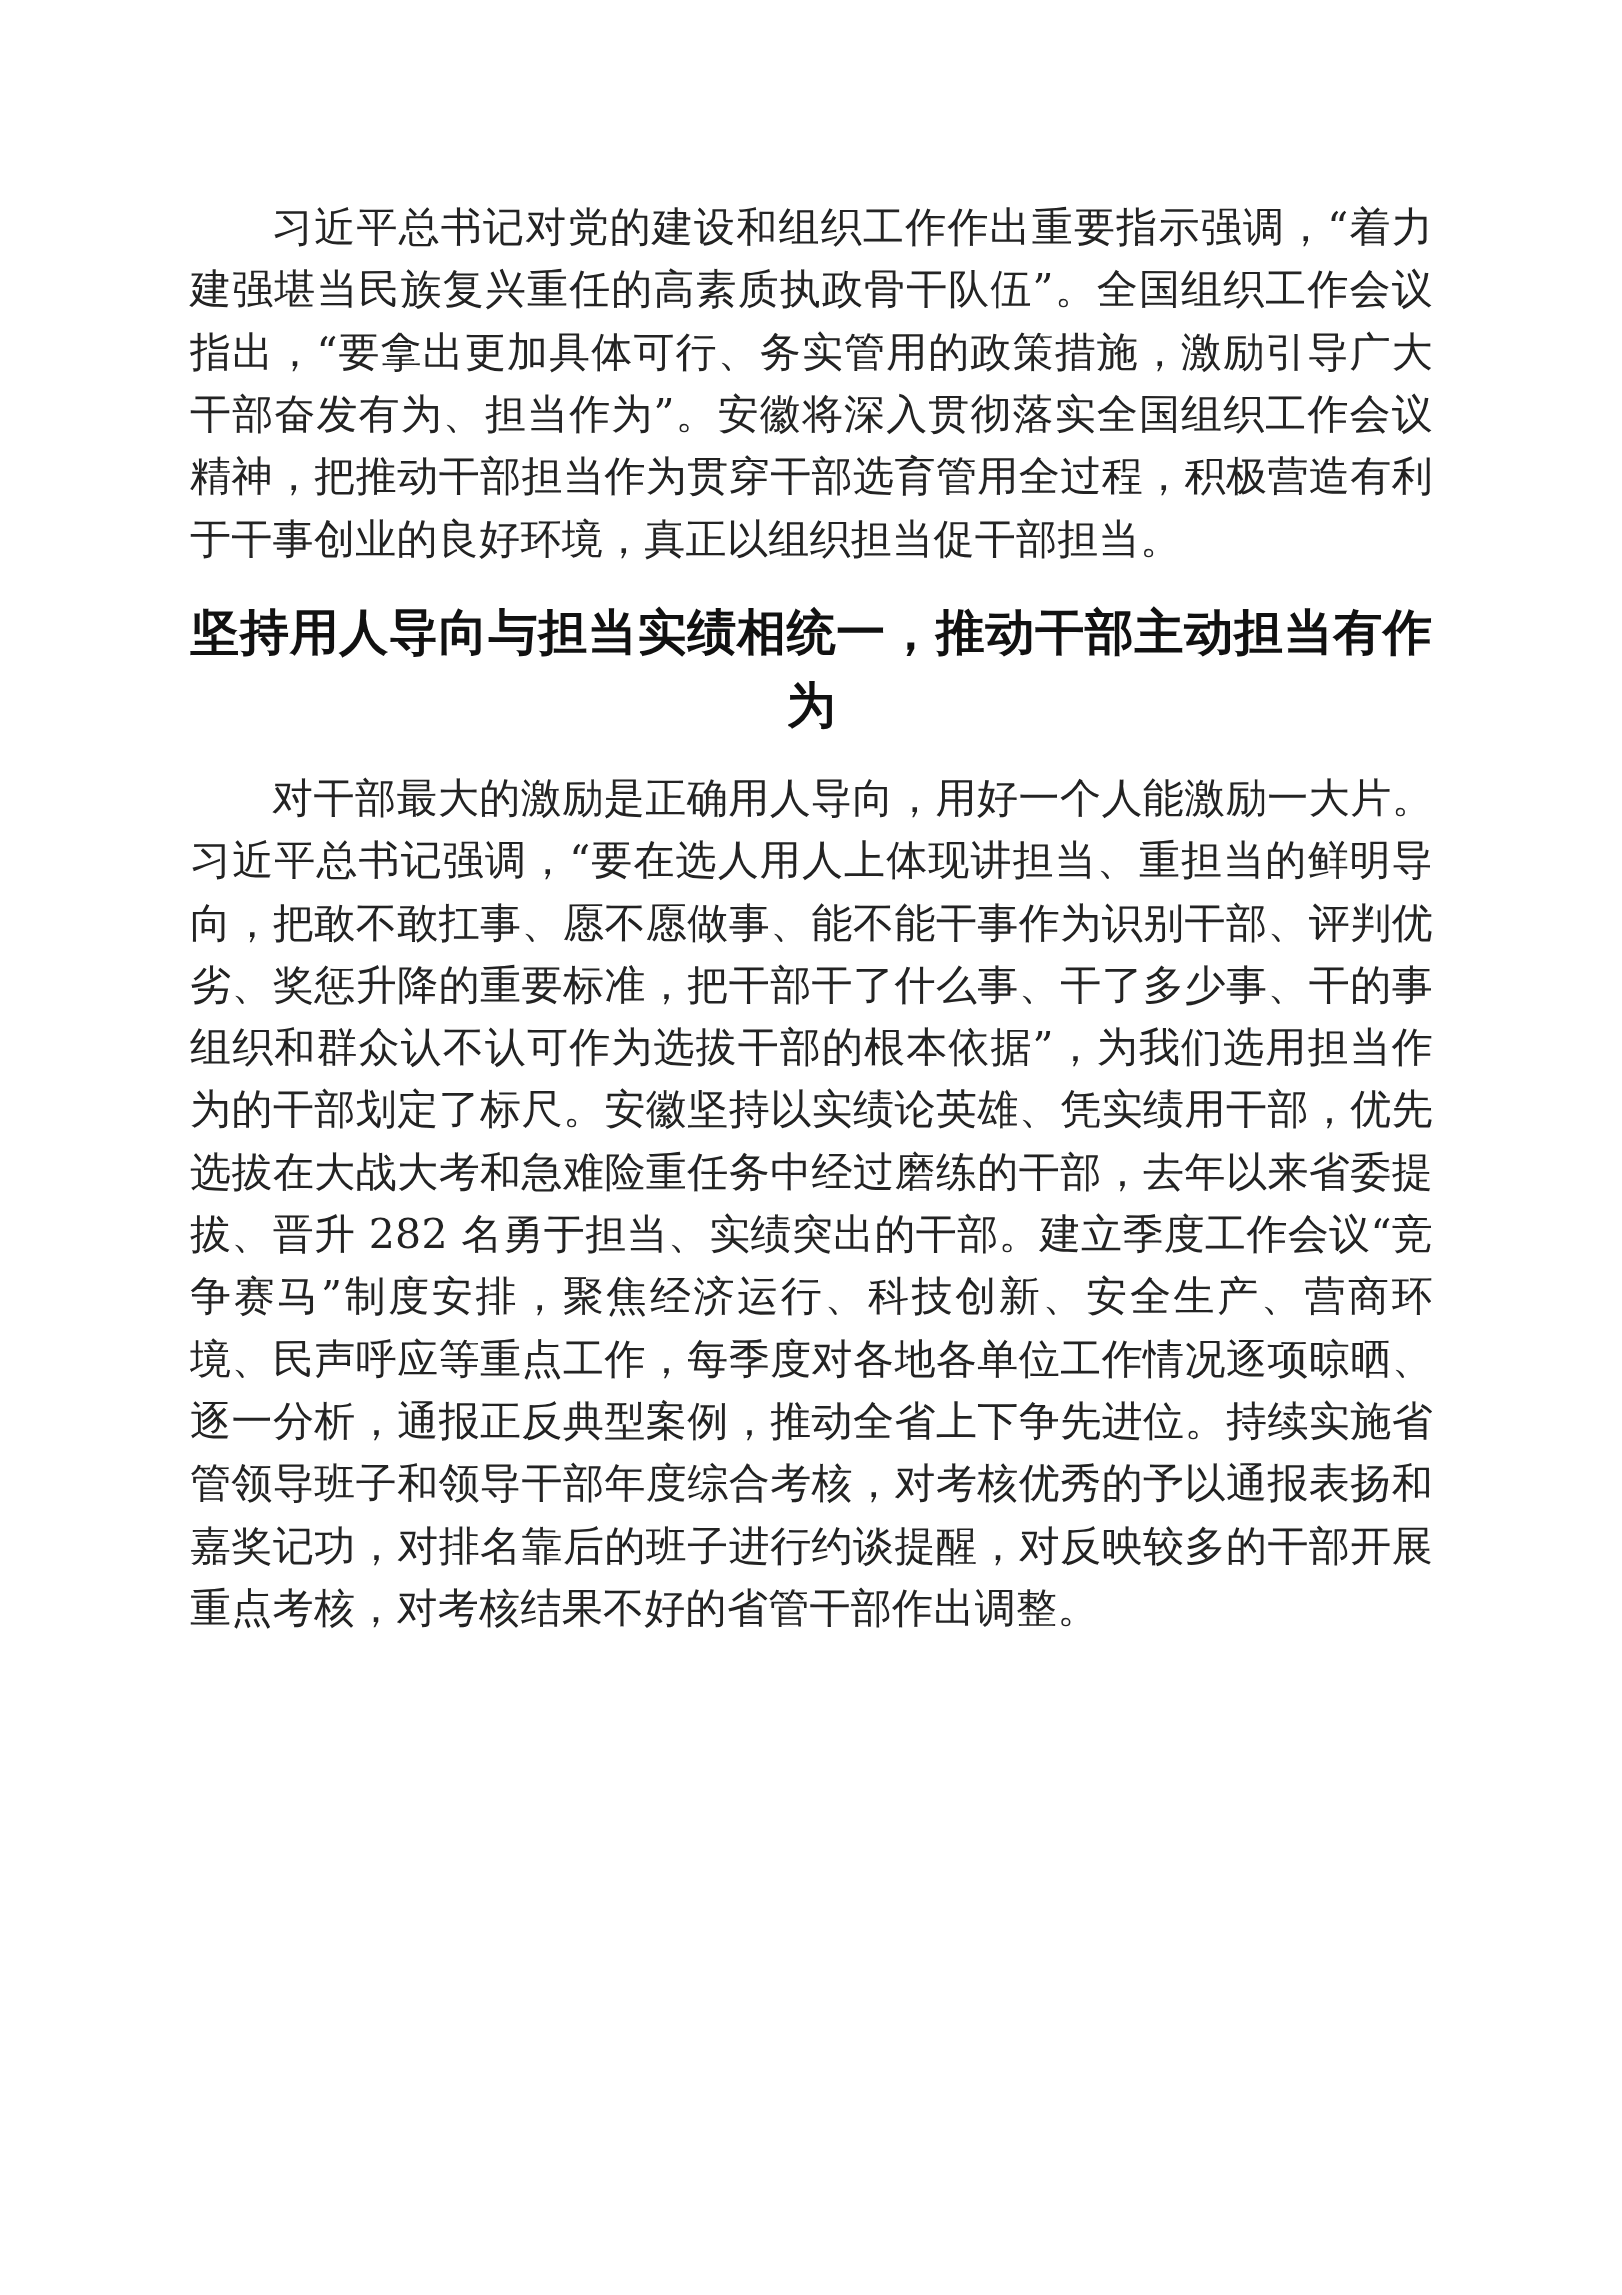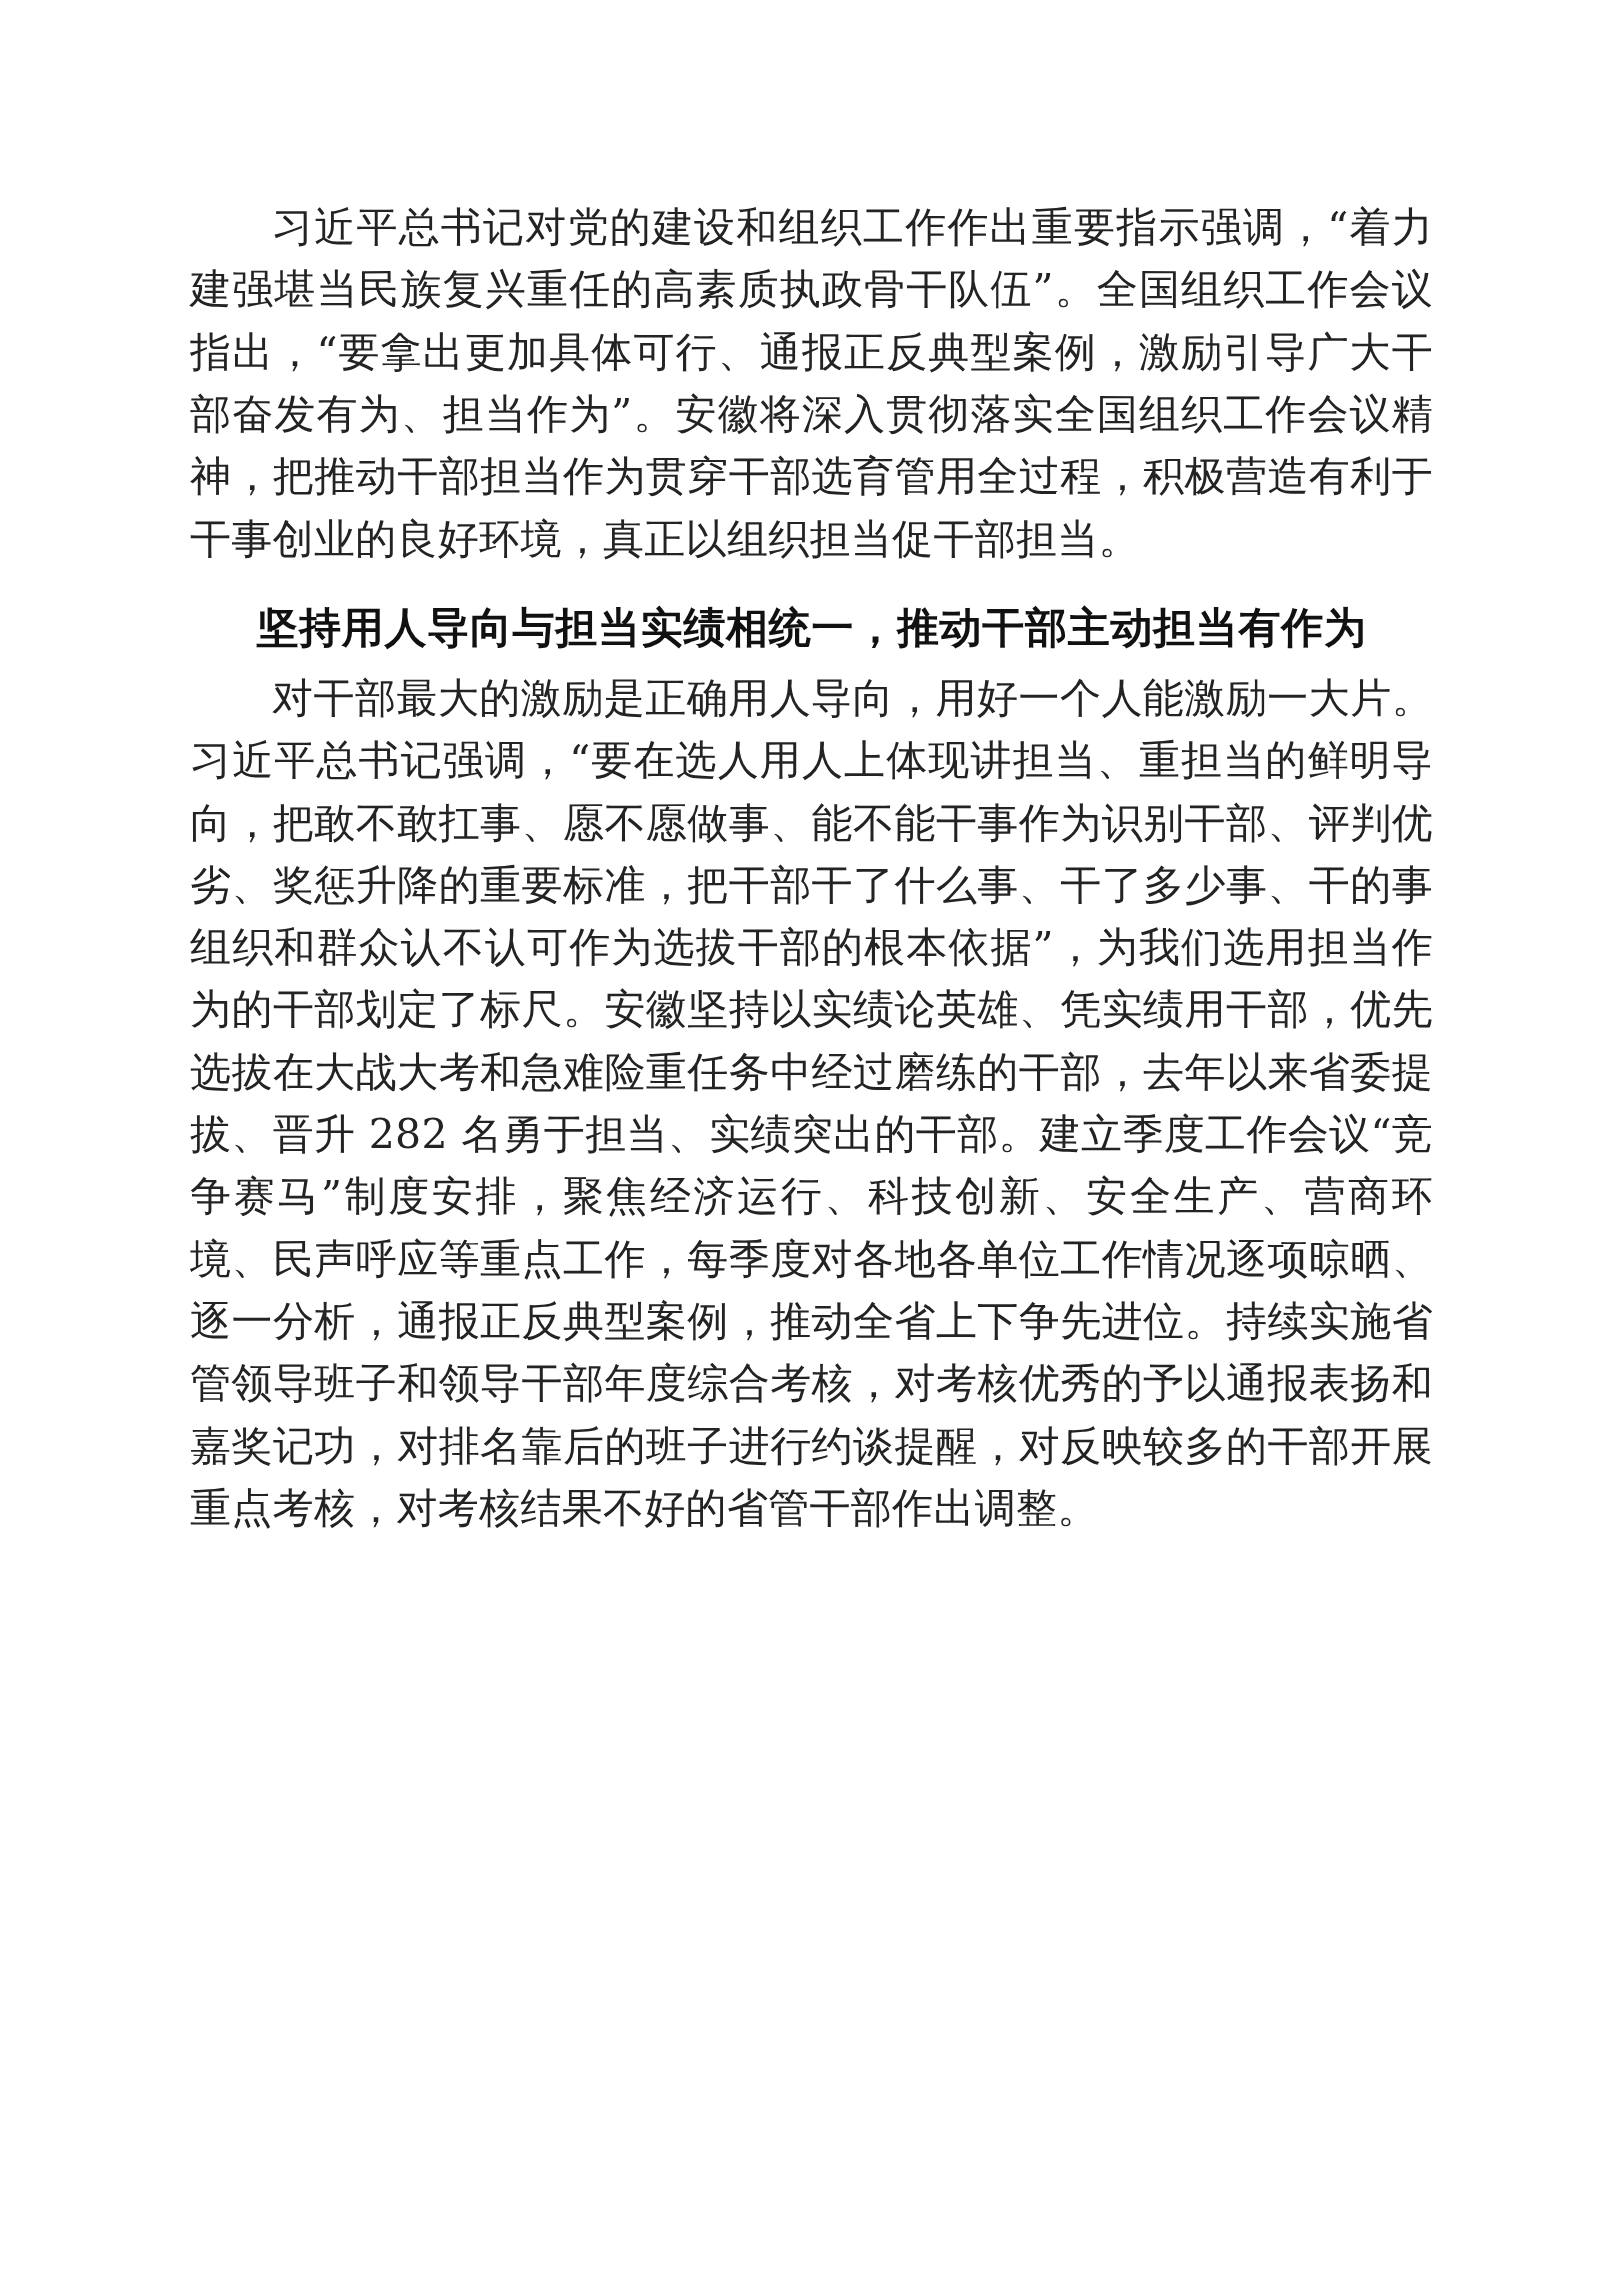--- a/index.html
+++ b/index.html
@@ -29,40 +29,40 @@
     font-size: 41px;
     line-height: 1.52;
     text-align: justify;
     text-justify: inter-ideograph;
     text-indent: 2em;
     letter-spacing: 0.3px;
     color: #232323;
     font-family: "DejaVu Serif", "Liberation Serif", serif;
   }
   h2.section-heading {
-    margin: 26px 0 8px 0;
-    font-size: 42px;
+    margin: 26px 0 24px 0;
+    font-size: 49px;
     line-height: 1.5;
     font-weight: bold;
     text-align: center;
     letter-spacing: 0.7px;
     color: #111111;
     font-family: "DejaVu Sans", "Liberation Sans", sans-serif;
   }
   .para-spacer {
     height: 17px;
   }
 </style>
 </head>
 <body>
 
 <div class="page">
   <div class="doc-body">
 
-    <p class="para">习近平总书记对党的建设和组织工作作出重要指示强调，“着力建强堪当民族复兴重任的高素质执政骨干队伍”。全国组织工作会议指出，“要拿出更加具体可行、通报正反典型案例，激励引导广大干部奋发有为、担当作为”。安徽将深入贯彻落实全国组织工作会议精神，把推动干部担当作为贯穿干部选育管用全过程，积极营造有利于干事创业的良好环境，真正以组织担当促干部担当。</p>
+    <p class="para">习近平总书记对党的建设和组织工作作出重要指示强调，“着力建强堪当民族复兴重任的高素质执政骨干队伍”。全国组织工作会议指出，“要拿出更加具体可行、务实管用的政策措施，激励引导广大干部奋发有为、担当作为”。安徽将深入贯彻落实全国组织工作会议精神，把推动干部担当作为贯穿干部选育管用全过程，积极营造有利于干事创业的良好环境，真正以组织担当促干部担当。</p>
 
     <h2 class="section-heading">坚持用人导向与担当实绩相统一，推动干部主动担当有作为</h2>
 
     <p class="para">对干部最大的激励是正确用人导向，用好一个人能激励一大片。习近平总书记强调，“要在选人用人上体现讲担当、重担当的鲜明导向，把敢不敢扛事、愿不愿做事、能不能干事作为识别干部、评判优劣、奖惩升降的重要标准，把干部干了什么事、干了多少事、干的事组织和群众认不认可作为选拔干部的根本依据”，为我们选用担当作为的干部划定了标尺。安徽坚持以实绩论英雄、凭实绩用干部，优先选拔在大战大考和急难险重任务中经过磨练的干部，去年以来省委提拔、晋升 282 名勇于担当、实绩突出的干部。建立季度工作会议“竞争赛马”制度安排，聚焦经济运行、科技创新、安全生产、营商环境、民声呼应等重点工作，每季度对各地各单位工作情况逐项晾晒、逐一分析，通报正反典型案例，推动全省上下争先进位。持续实施省管领导班子和领导干部年度综合考核，对考核优秀的予以通报表扬和嘉奖记功，对排名靠后的班子进行约谈提醒，对反映较多的干部开展重点考核，对考核结果不好的省管干部作出调整。</p>
 
     <div class="para-spacer"></div>
 
 
   </div>
 </div>

